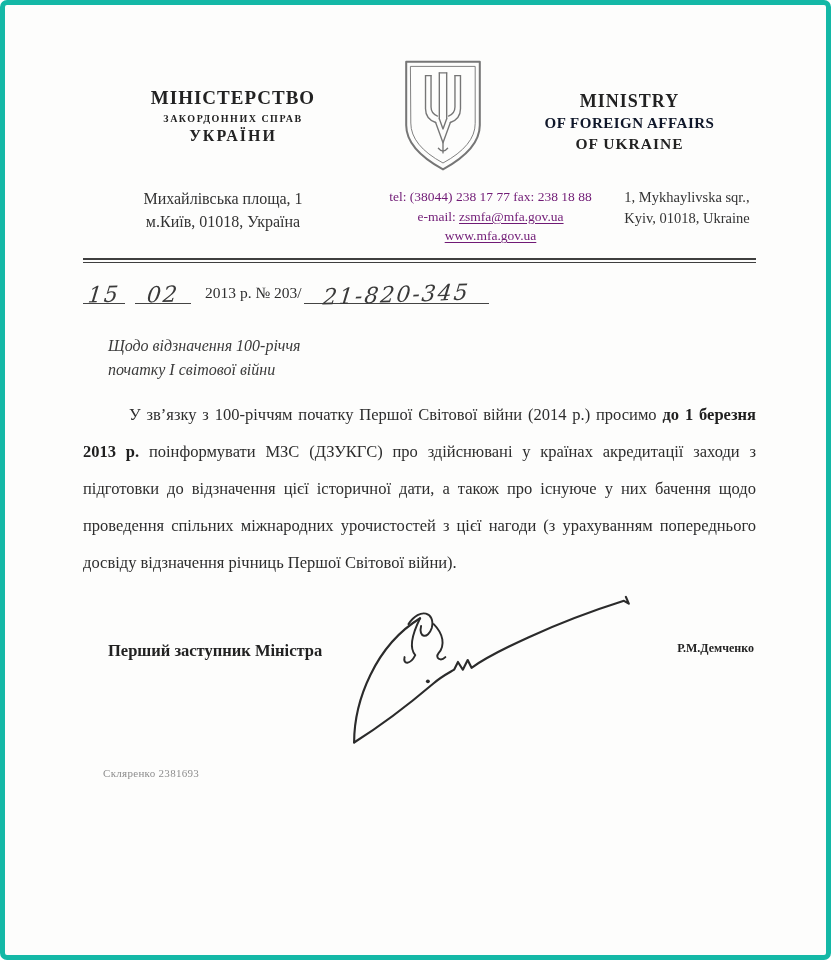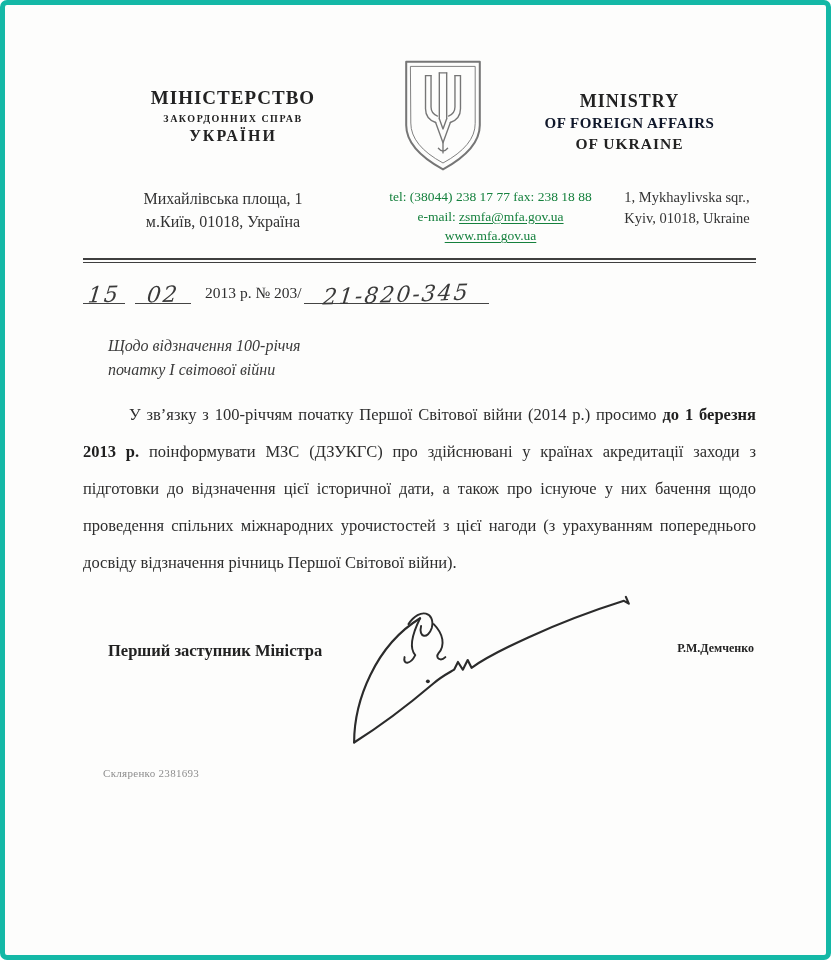--- a/index.html
+++ b/index.html
@@ -26,21 +26,21 @@
   .head-col-right { flex: 1; text-align: center; margin-top: 36px; }
   .ministry-line1 { font-size: 19px; font-weight: bold; letter-spacing: 1px; color: #222; }
   .ministry-line2 { font-size: 10px; font-weight: bold; letter-spacing: 1.5px; color: #222; margin-top: 4px; }
   .ministry-line3 { font-size: 16px; font-weight: bold; letter-spacing: 2px; color: #222; margin-top: 3px; }
   .en-line1 { font-size: 18px; font-weight: bold; letter-spacing: 1px; color: #222; }
   .en-line2 { font-size: 15px; font-weight: bold; letter-spacing: 0.5px; color: #0f172a; margin-top: 3px; }
   .en-line3 { font-size: 15.5px; font-weight: bold; letter-spacing: 1px; color: #222; margin-top: 3px; }
 
   .head-row2 { display: flex; align-items: flex-start; margin-top: 10px; }
   .addr-left { width: 280px; text-align: center; font-size: 16px; line-height: 1.45; color: #333; }
-  .contact-mid { width: 255px; text-align: center; font-size: 13.5px; line-height: 1.45; color: #15803d; }
+  .contact-mid { width: 255px; text-align: center; font-size: 13.5px; line-height: 1.45; color: #701a75; }
   .addr-right { flex: 1; text-align: center; font-size: 14.5px; line-height: 1.45; color: #333; }
   .u { text-decoration: underline; text-underline-offset: 2px; }
 
   .header-divider {
     margin-top: 12px;
     height: 5px;
     border-top: 2.5px solid #3f3f3f;
     border-bottom: 1.5px solid #3f3f3f;
   }
 

